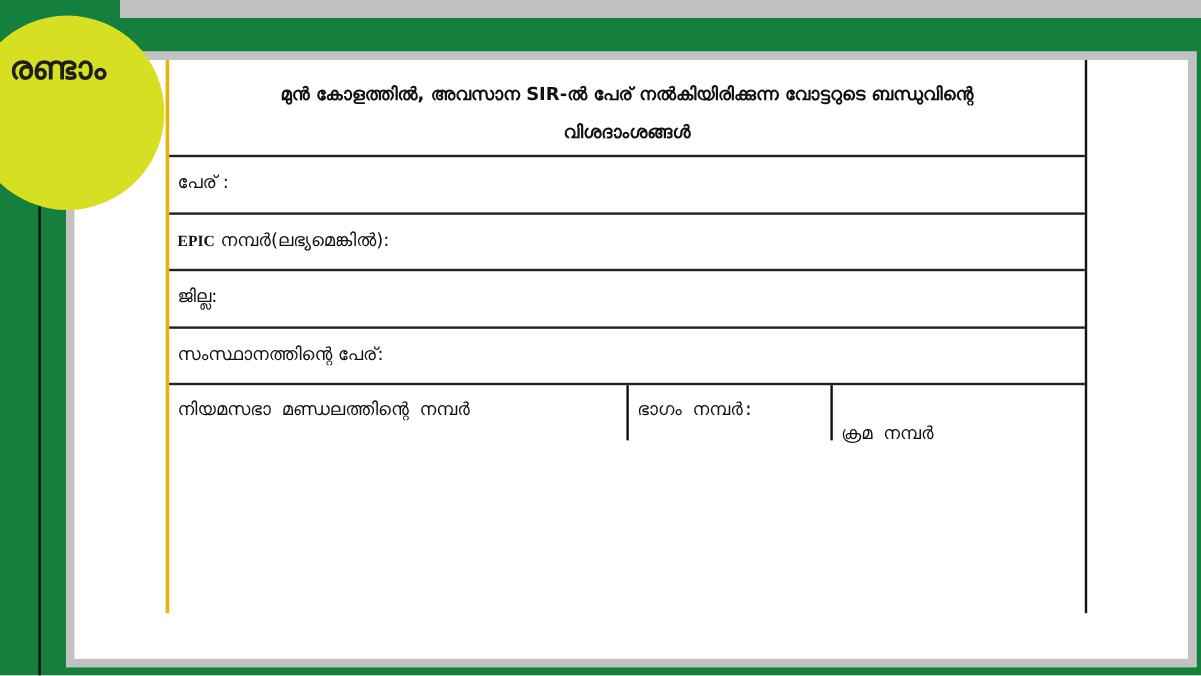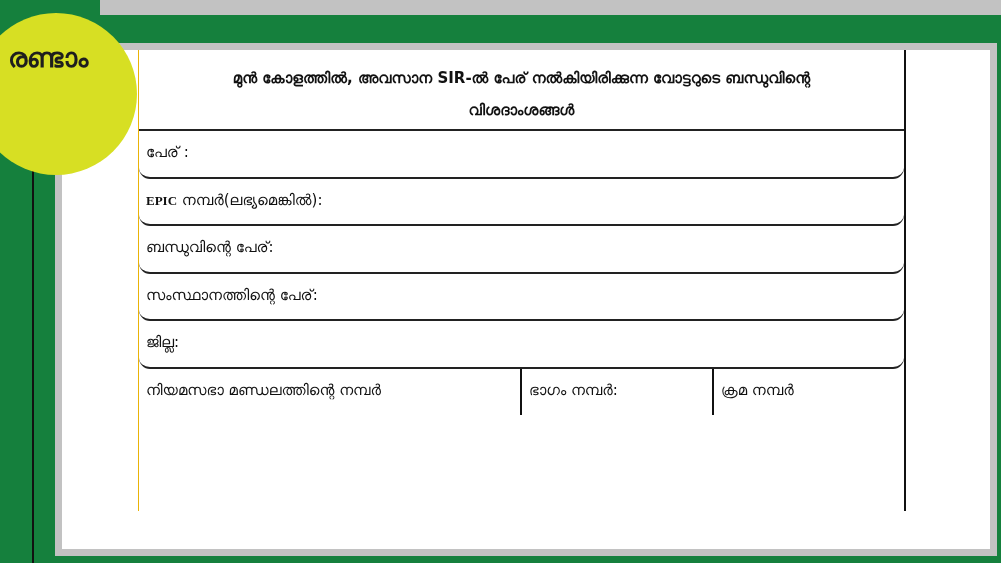--- a/index.html
+++ b/index.html
@@ -65,21 +65,21 @@
     color: #1e1e1e;
     letter-spacing: -0.5px;
   }
   .badge-text div { white-space: nowrap; }
   .form-table {
     position: absolute;
     left: 138px;
     top: 50px;
     width: 768px;
     height: 461px;
-    border-left: 1px solid #eab308;
+    border-left: 3px solid #eab308;
     border-right: 2px solid #111;
     box-sizing: border-box;
     background: #ffffff;
     z-index: 2;
   }
   .title-row {
     height: 81px;
     border-bottom: 2px solid #222;
     box-sizing: border-box;
     text-align: center;
@@ -90,38 +90,38 @@
     color: #111;
   }
   .row {
     height: 47.5px;
     border-bottom: 2px solid #222;
     box-sizing: border-box;
     padding: 12px 0 0 7px;
     font-size: 15px;
     color: #111;
     white-space: nowrap;
-    border-radius: 11px;
   }
   .row.thick { border-bottom: 3px solid #111; }
   .row .epic { font-family: Liberation Serif, serif; font-weight: bold; font-size: 13px; }
   .last-row {
     display: flex;
     height: 46px;
   }
   .cell {
     box-sizing: border-box;
     padding: 12px 0 0 7px;
     font-size: 15px;
     color: #111;
     white-space: nowrap;
+    font-family: Liberation Mono, monospace;
   }
   .cell.c1 { width: 383px; border-right: 2px solid #111; }
-  .cell.c2 { width: 192px; border-right: 2px solid #111; }
-  .cell.c3 { flex: 1; }
+  .cell.c2 { width: 170px; border-right: 2px solid #111; }
+  .cell.c3 { flex: 1; margin-top: 20px; }
 </style>
 </head>
 <body>
 
 <div class="stage">
   <div class="top-bar"></div>
   <div class="side-rule"></div>
 
   <div class="badge"></div>
   <div class="badge-text">
@@ -136,27 +136,24 @@
       <div>വിശദാംശങ്ങൾ</div>
     </div>
 
     <div class="row">
       <span>പേര് :</span>
     </div>
     <div class="row">
       <span class="epic">EPIC</span><span> നമ്പർ(ലഭ്യമെങ്കിൽ):</span>
     </div>
     <div class="row">
-      <span>ബന്ധുവിന്റെ പേര്:</span>
+      <span>ജില്ല:</span>
     </div>
     <div class="row">
       <span>സംസ്ഥാനത്തിന്റെ പേര്:</span>
-    </div>
-    <div class="row">
-      <span>ജില്ല:</span>
     </div>
 
     <div class="last-row">
       <div class="cell c1">
         <span>നിയമസഭാ മണ്ഡലത്തിന്റെ നമ്പർ</span>
       </div>
       <div class="cell c2">
         <span>ഭാഗം നമ്പർ:</span>
       </div>
       <div class="cell c3">

